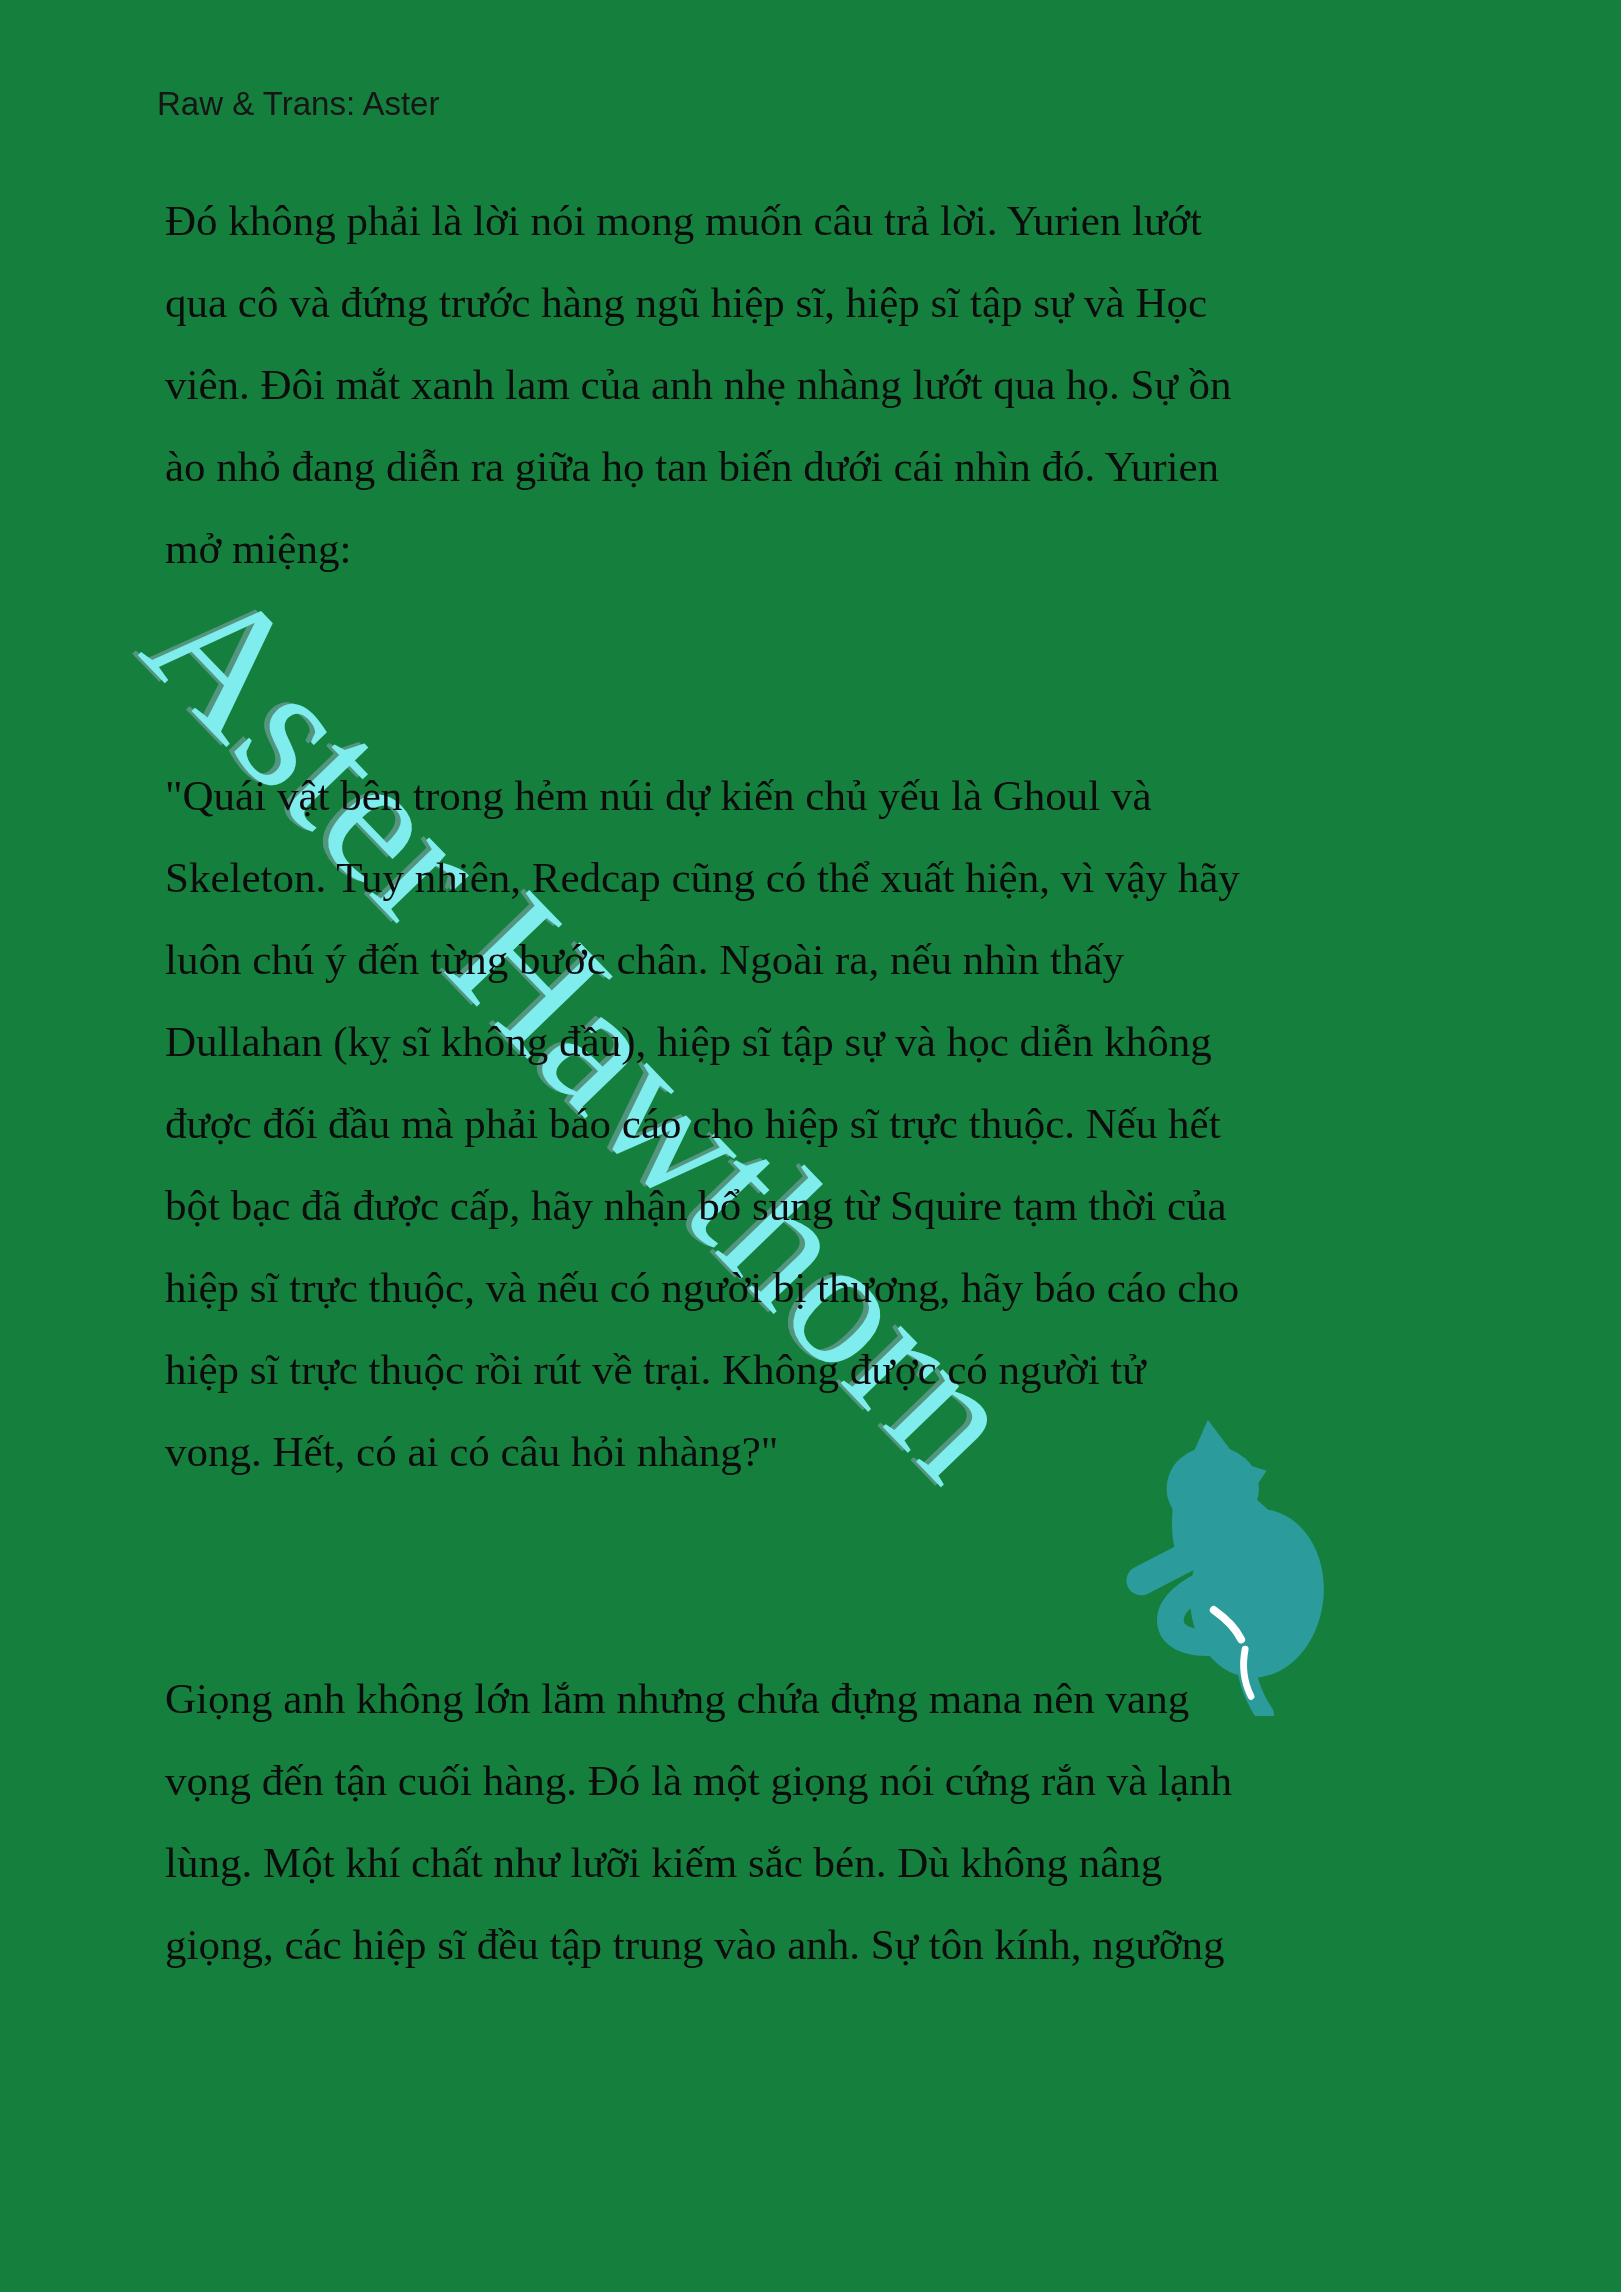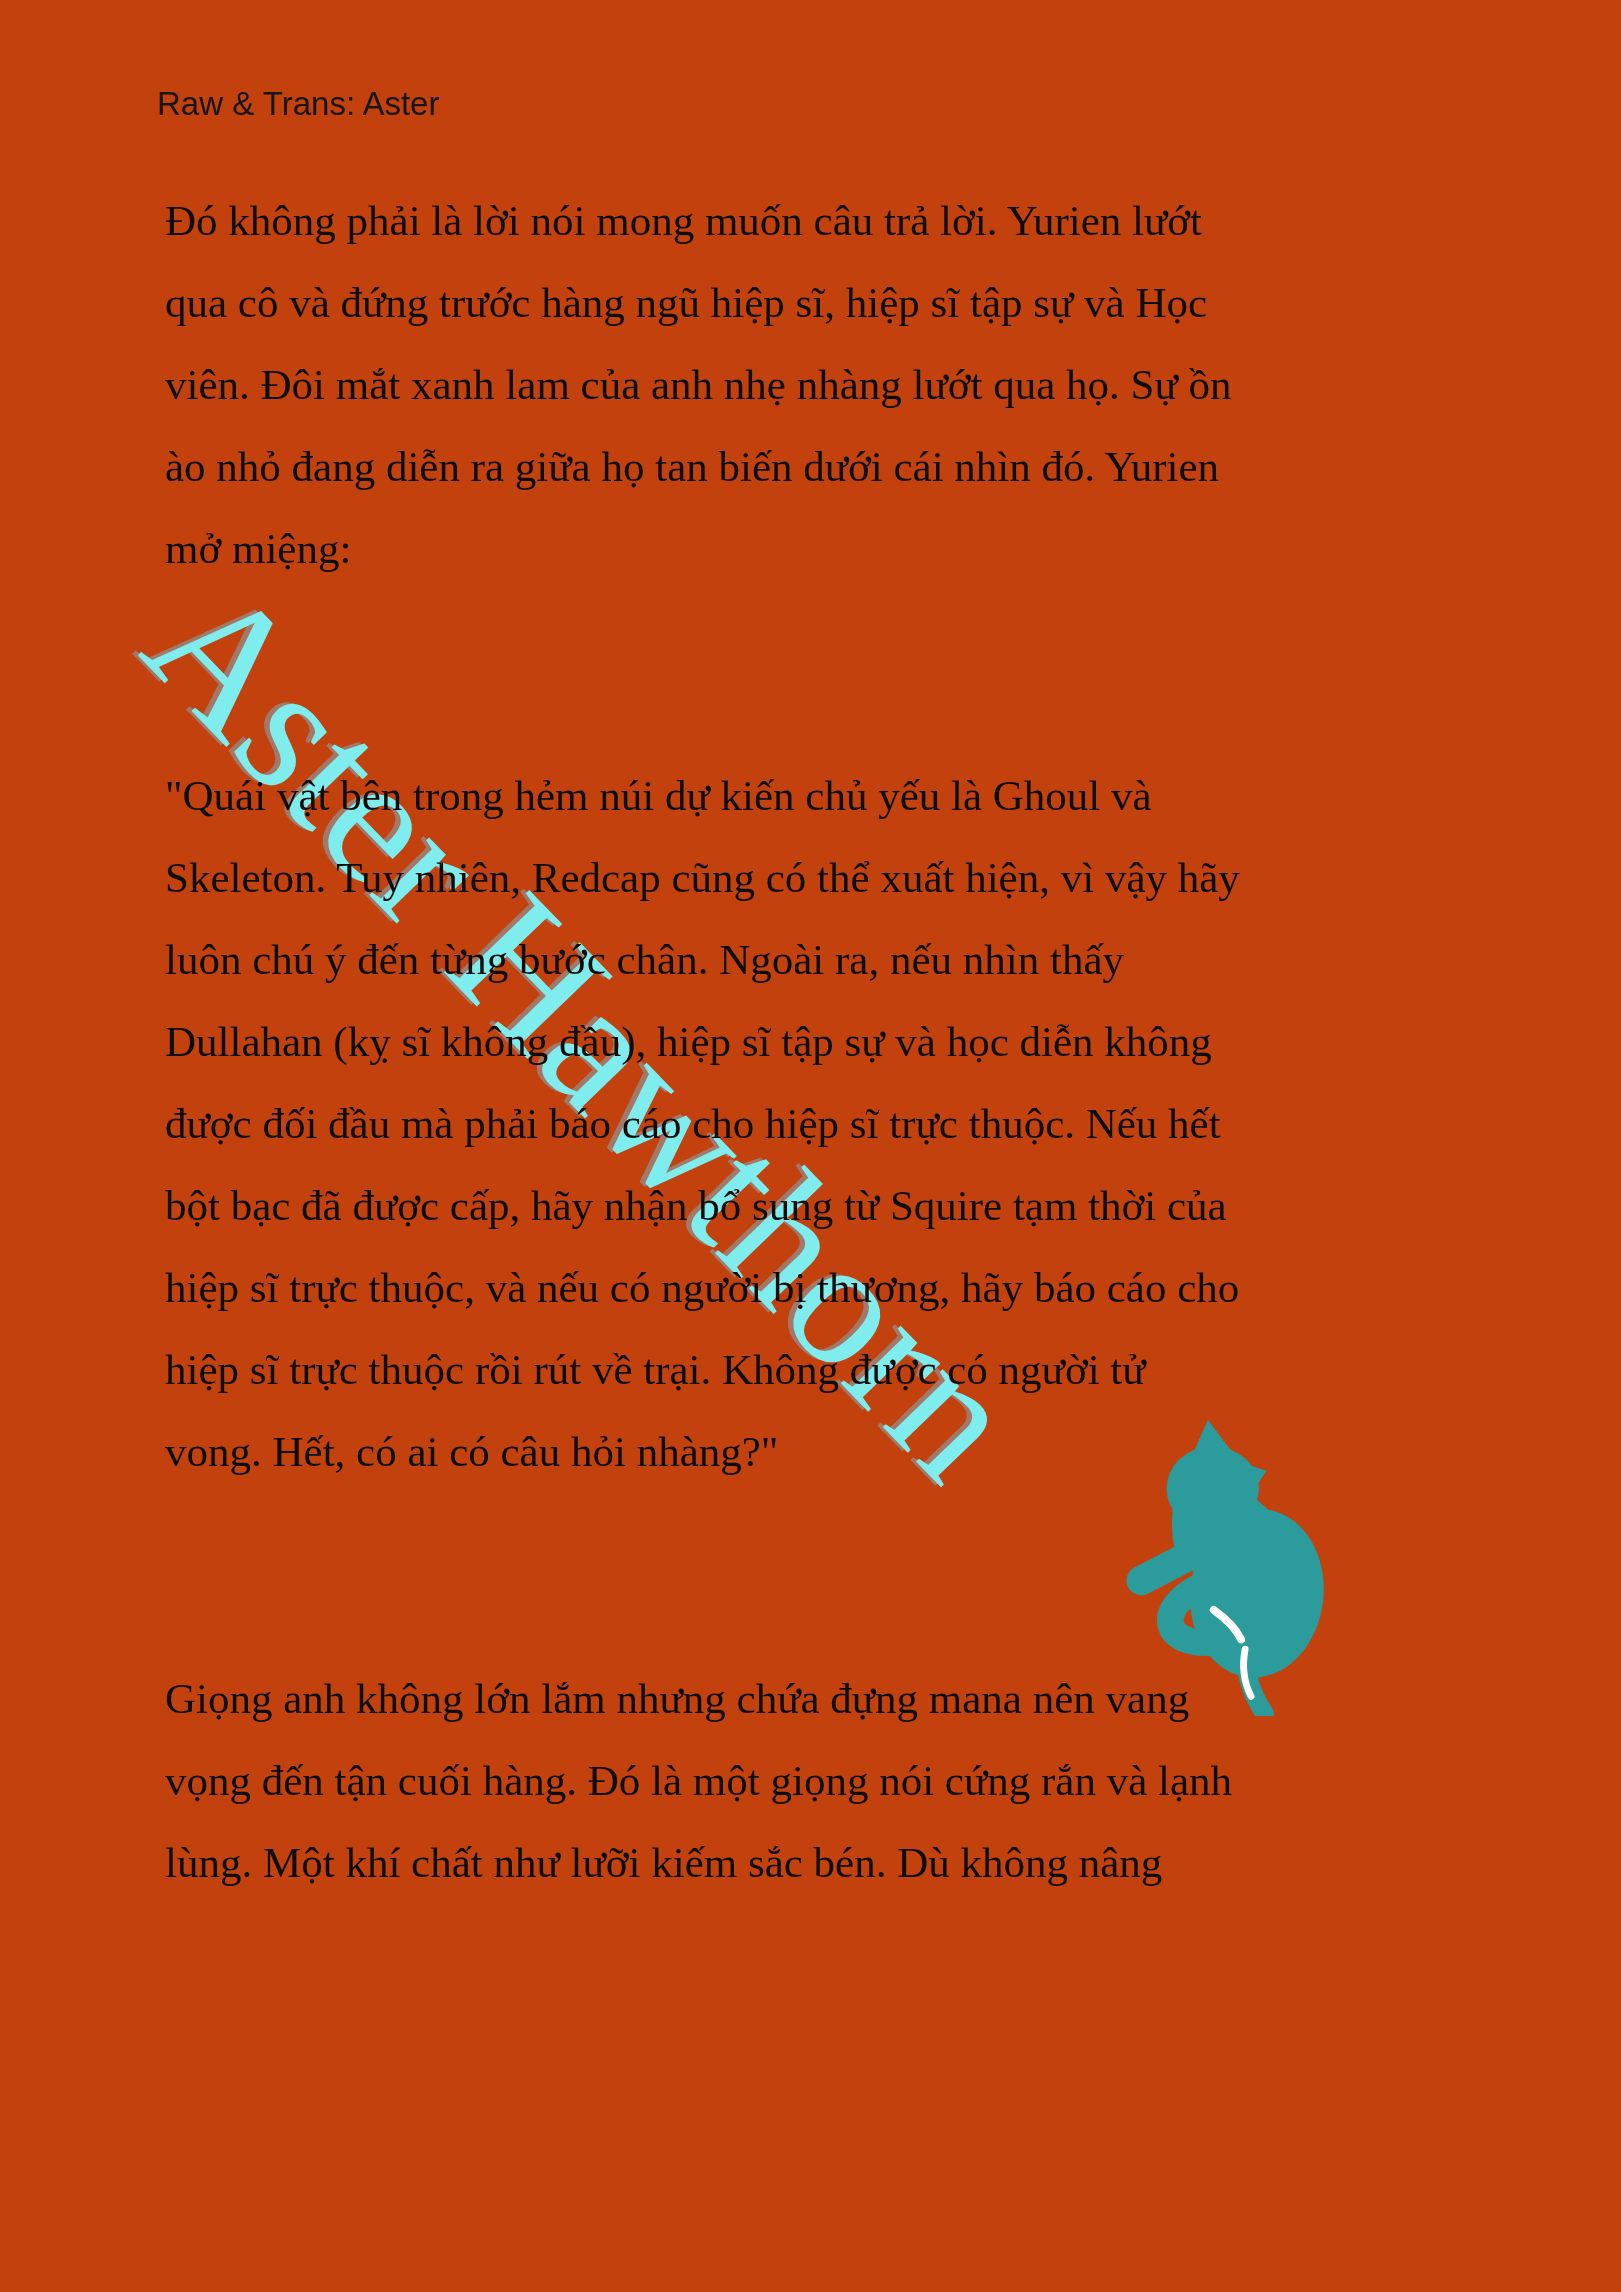--- a/index.html
+++ b/index.html
@@ -64,21 +64,21 @@
   .line {
     font-size: 43px;
     line-height: 82px;
     height: 82px;
     white-space: pre;
   }
 </style>
 </head>
 <body>
 
-<div class="page" style="background: #c2410c;">
+<div class="page" style="background: #15803d;">
 
   <div class="header-credit">Raw &amp; Trans: Aster</div>
 
   <div class="watermark" style="color: rgb(127, 237, 237); text-shadow: rgba(136, 165, 182, 0.55) -4.9px 2.9px 0px;">Aster Hawthorn</div>
 
   <svg class="illustration" viewBox="0 0 260 320" xmlns="http://www.w3.org/2000/svg" style="color: rgb(43, 156, 155);">
     <g fill="currentColor" stroke="none">
       <polygon points="112,18 90,68 142,58"></polygon>
       <polygon points="172,70 134,58 146,108"></polygon>
       <ellipse cx="117" cy="88" rx="47" ry="43"></ellipse>
@@ -113,17 +113,18 @@
         <div class="line">được đối đầu mà phải báo cáo cho hiệp sĩ trực thuộc. Nếu hết</div>
         <div class="line">bột bạc đã được cấp, hãy nhận bổ sung từ Squire tạm thời của</div>
         <div class="line">hiệp sĩ trực thuộc, và nếu có người bị thương, hãy báo cáo cho</div>
         <div class="line">hiệp sĩ trực thuộc rồi rút về trại. Không được có người tử</div>
         <div class="line">vong. Hết, có ai có câu hỏi nhàng?"</div>
       </div>
     <div class="para">
         <div class="line">Giọng anh không lớn lắm nhưng chứa đựng mana nên vang</div>
         <div class="line">vọng đến tận cuối hàng. Đó là một giọng nói cứng rắn và lạnh</div>
         <div class="line">lùng. Một khí chất như lưỡi kiếm sắc bén. Dù không nâng</div>
+        <div class="line">giọng, các hiệp sĩ đều tập trung vào anh. Sự tôn kính, ngưỡng</div>
       </div>
   </div>
 
 </div>
 
 
 </body></html>

